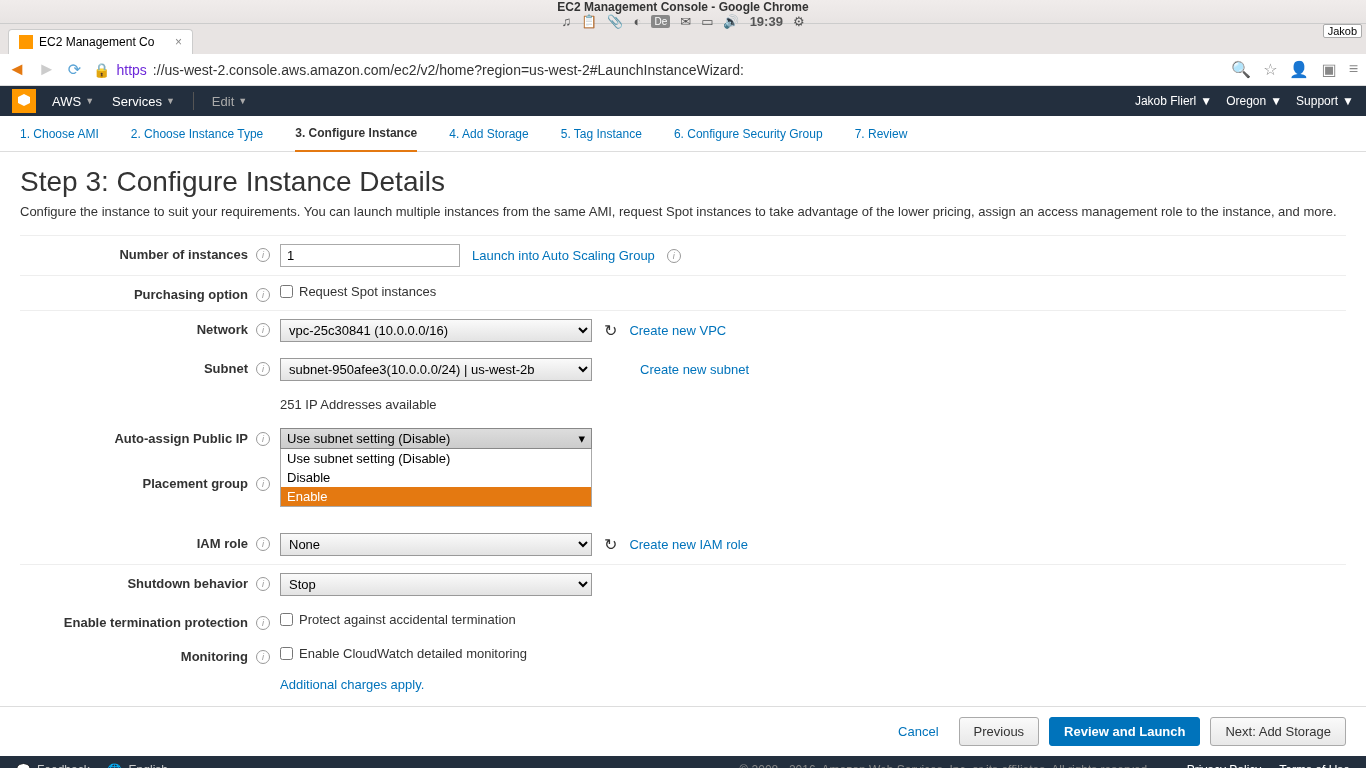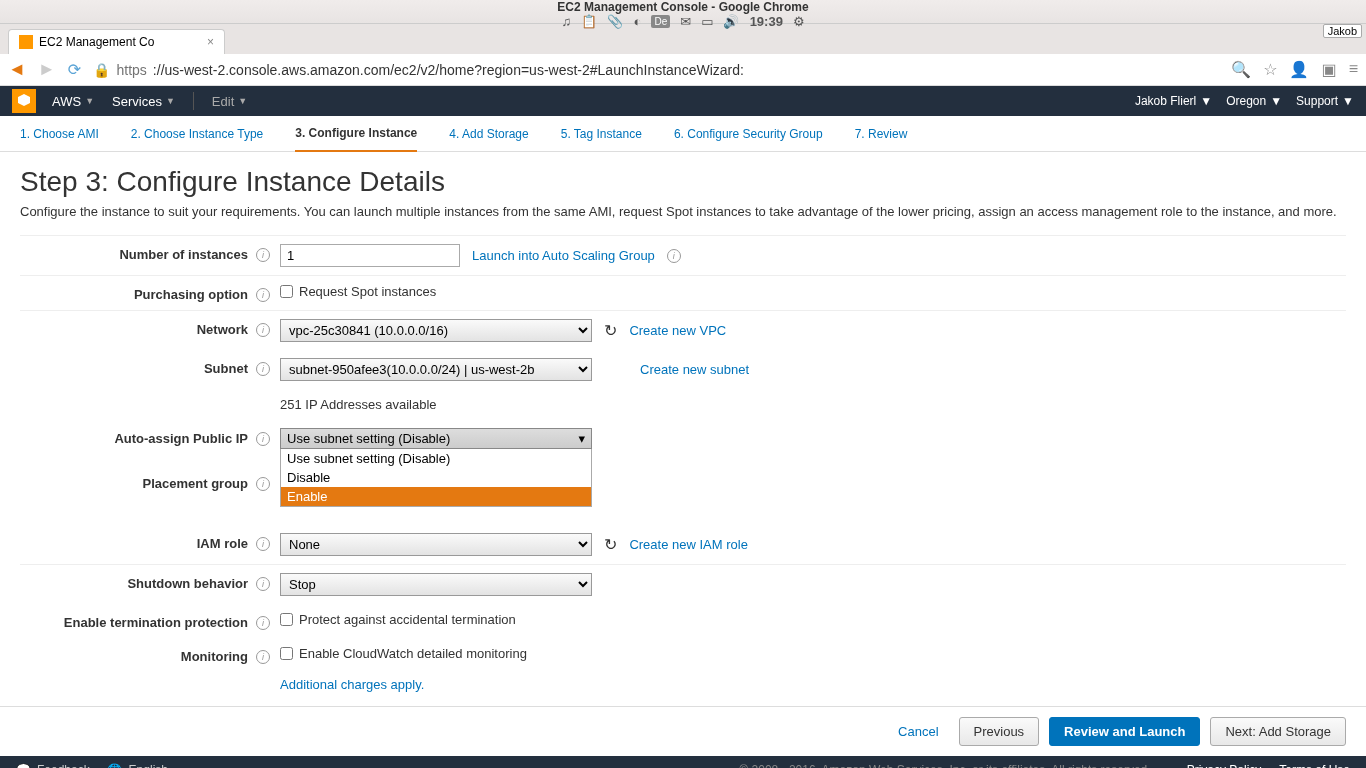--- a/index.html
+++ b/index.html
@@ -8,32 +8,32 @@
 
 .desktop-bar { height: 24px; background: linear-gradient(#f0eceb, #e8e4e3); border-bottom: 1px solid #ccc; display: flex; align-items: center; padding: 0 8px; font-size: 12px; color: #333; flex-direction: column; }
 .desktop-bar .title { font-weight: bold; }
 .desktop-bar .spacer { flex: 1; }
 .desktop-bar .tray { display: flex; gap: 10px; align-items: center; }
 .desktop-bar .tray span { color: #555; font-size: 13px; }
 .user-label { position: absolute; right: 4px; top: 24px; background: #fff; border: 1px solid #aaa; border-radius: 2px; padding: 0 4px; font-size: 11px; z-index: 200; }
 
 
 .browser-tabs { height: 30px; background: #e8e4e3; display: flex; align-items: flex-end; padding-left: 8px; }
-.browser-tab { background: #fff; border: 1px solid #ccc; border-bottom: none; border-radius: 4px 4px 0 0; padding: 5px 10px; display: flex; align-items: center; gap: 6px; font-size: 12px; width: 217px; }
+.browser-tab { background: #fff; border: 1px solid #ccc; border-bottom: none; border-radius: 4px 4px 0 0; padding: 5px 10px; display: flex; align-items: center; gap: 6px; font-size: 12px; width: 185px; }
 .browser-tab .favicon { width: 14px; height: 14px; background: #f90; display: inline-block; }
 .browser-tab .close { margin-left: auto; color: #888; cursor: pointer; }
 
 .browser-toolbar { height: 32px; background: #fff; border-bottom: 1px solid #ddd; display: flex; align-items: center; padding: 0 8px; gap: 12px; }
 .nav-arrow { font-size: 18px; cursor: pointer; }
 .nav-arrow.back { color: #e47911; }
 .nav-arrow.fwd { color: #ccc; }
 .reload { color: #5ba4d6; font-size: 16px; cursor: pointer; }
 .url-bar { flex: 1; display: flex; align-items: center; gap: 6px; font-size: 14px; }
 .url-bar .lock { color: #4caf50; }
-.url-bar .proto { color: #737373; }
+.url-bar .proto { color: #6d28d9; }
 .url-bar .url-rest { color: #333; }
 .browser-toolbar .right-icons { display: flex; gap: 12px; color: #888; font-size: 16px; }
 
 
 .aws-header { height: 30px; background: #232f3e; display: flex; align-items: center; padding: 0 12px; color: #fff; font-size: 13px; }
 .aws-logo { width: 24px; height: 24px; background: #f90; margin-right: 16px; display: flex; align-items: center; justify-content: center; }
 .aws-header .menu-item { margin-right: 18px; cursor: pointer; display: flex; align-items: center; gap: 4px; }
 .aws-header .menu-item .caret { font-size: 9px; color: #aaa; }
 .aws-header .sep { width: 1px; height: 18px; background: #555; margin-right: 18px; }
 .aws-header .spacer { flex: 1; }

